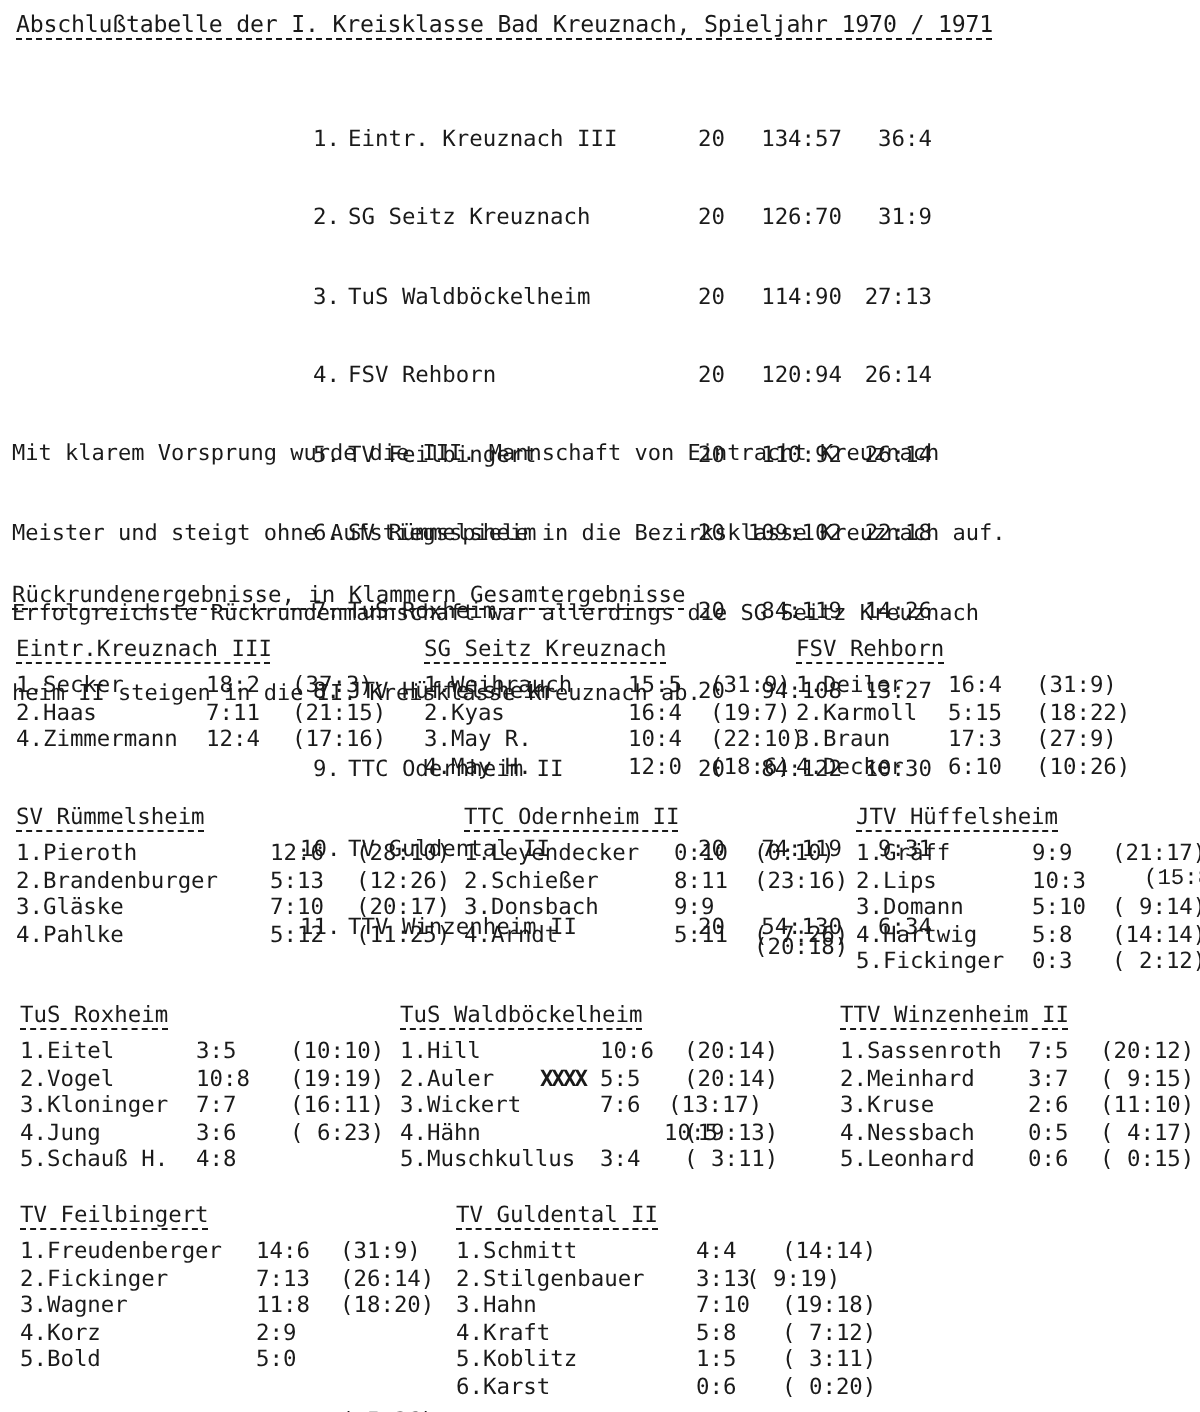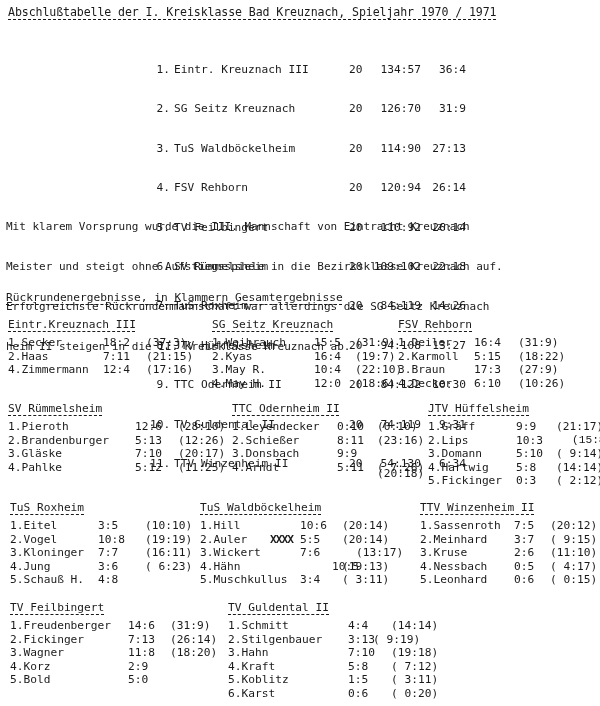--- a/index.html
+++ b/index.html
@@ -110,21 +110,21 @@
       <div class="prow"><span class="pname">1.Eitel</span><span class="pres" style="left: 88px;">3:5</span><span class="ptot" style="left: 135px;">(10:10)</span></div>
       <div class="prow"><span class="pname">2.Vogel</span><span class="pres" style="left: 88px;">10:8</span><span class="ptot" style="left: 135px;">(19:19)</span></div>
       <div class="prow"><span class="pname">3.Kloninger</span><span class="pres" style="left: 88px;">7:7</span><span class="ptot" style="left: 135px;">(16:11)</span></div>
       <div class="prow"><span class="pname">4.Jung</span><span class="pres" style="left: 88px;">3:6</span><span class="ptot" style="left: 135px;">( 6:23)</span></div>
       <div class="prow"><span class="pname">5.Schauß H.</span><span class="pres" style="left: 88px;">4:8</span><span class="ptot" style="left: 135px;"></span></div>
     </div>
     <div class="block" style="left: 200px; top: 501px;">
       <div class="head u">TuS Waldböckelheim</div>
       <div class="prow"><span class="pname">1.Hill</span><span class="pres" style="left: 100px;">10:6</span><span class="ptot" style="left: 142px;">(20:14)</span></div>
       <div class="prow"><span class="pname">2.Auler</span><span class="pres strike" style="left: 70px;">XXXX</span><span class="pres" style="left: 100px;">5:5</span><span class="ptot" style="left: 142px;">(20:14)</span></div>
-      <div class="prow"><span class="pname">3.Wickert</span><span class="pres" style="left: 100px;">7:6</span><span class="ptot" style="left: 156px; text-align: center;">(13:17)</span></div>
+      <div class="prow"><span class="pname">3.Wickert</span><span class="pres" style="left: 100px;">7:6</span><span class="ptot" style="left: 134px; text-align: center;">(13:17)</span></div>
       <div class="prow"><span class="pname">4.Hähn</span><span class="pres" style="left: 100px; margin-left: 32px;">10:5</span><span class="ptot" style="left: 142px;">(19:13)</span></div>
       <div class="prow"><span class="pname">5.Muschkullus</span><span class="pres" style="left: 100px;">3:4</span><span class="ptot" style="left: 142px;">( 3:11)</span></div>
     </div>
     <div class="block" style="left: 420px; top: 501px;">
       <div class="head u">TTV Winzenheim II</div>
       <div class="prow"><span class="pname">1.Sassenroth</span><span class="pres" style="left: 94px;">7:5</span><span class="ptot" style="left: 130px;">(20:12)</span></div>
       <div class="prow"><span class="pname">2.Meinhard</span><span class="pres" style="left: 94px;">3:7</span><span class="ptot" style="left: 130px;">( 9:15)</span></div>
       <div class="prow"><span class="pname">3.Kruse</span><span class="pres" style="left: 94px;">2:6</span><span class="ptot" style="left: 130px;">(11:10)</span></div>
       <div class="prow"><span class="pname">4.Nessbach</span><span class="pres" style="left: 94px;">0:5</span><span class="ptot" style="left: 130px;">( 4:17)</span></div>
       <div class="prow"><span class="pname">5.Leonhard</span><span class="pres" style="left: 94px;">0:6</span><span class="ptot" style="left: 130px;">( 0:15)</span></div>

